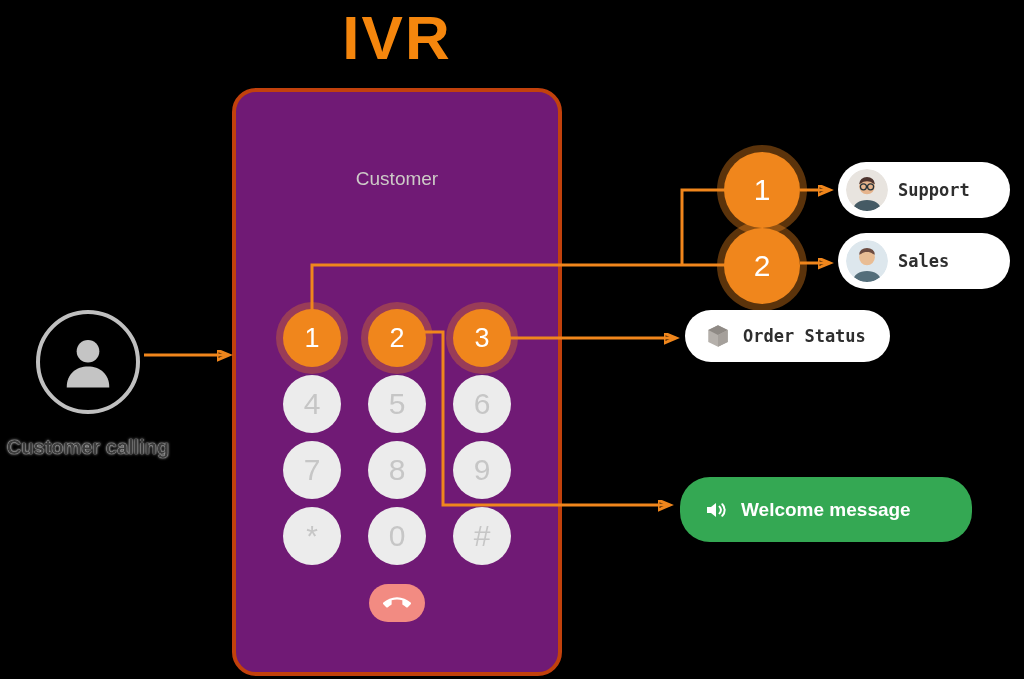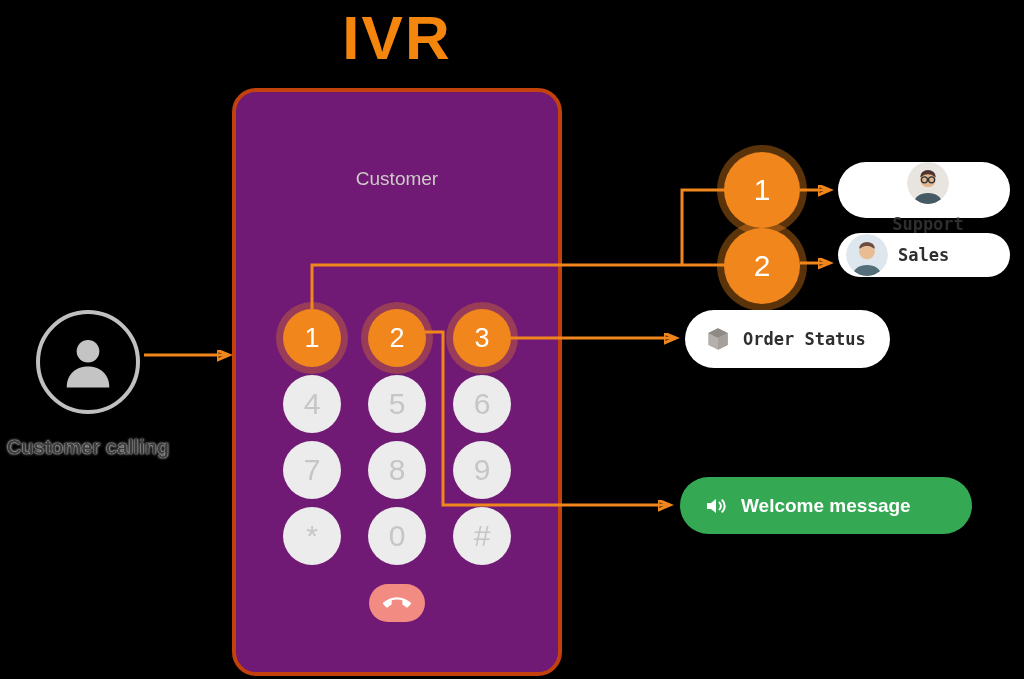--- a/index.html
+++ b/index.html
@@ -62,25 +62,25 @@
     color:#fff;font-size:30px;z-index:3;
   }
   .branch-circle.c1{left:724px;top:152px;}
   .branch-circle.c2{left:724px;top:228px;}
   
   .pill{
     position:absolute;box-sizing:border-box;background:#fff;border-radius:30px;
     display:flex;align-items:center;z-index:3;
     font-family:"DejaVu Sans Mono",monospace;font-weight:700;color:#2E2E2E;
   }
-  .pill.support{left:838px;top:162px;width:172px;height:56px;padding-left:8px;gap:10px;font-size:17px;flex-direction:column;}
-  .pill.sales{left:838px;top:233px;width:172px;height:44px;padding-left:8px;gap:10px;font-size:17px;}
-  .pill.order{left:685px;top:310px;width:205px;height:58px;padding-left:20px;gap:12px;font-size:17px;}
+  .pill.support{left:838px;top:162px;width:172px;height:56px;padding-left:8px;gap:10px;font-size:17px;}
+  .pill.sales{left:838px;top:233px;width:172px;height:56px;padding-left:8px;gap:10px;font-size:17px;}
+  .pill.order{left:685px;top:310px;width:205px;height:52px;padding-left:20px;gap:12px;font-size:17px;}
   .pill.welcome{
-    left:680px;top:477px;width:292px;height:57px;padding-left:24px;gap:13px;
+    left:680px;top:477px;width:292px;height:65px;padding-left:24px;gap:13px;
     background:#34A853;color:#fff;font-family:"Liberation Sans",sans-serif;
     font-size:19px;font-weight:700;
   }
   .avatar{width:42px;height:42px;border-radius:50%;overflow:hidden;flex:0 0 auto;display:flex;}
   .node-icon{display:flex;align-items:center;flex:0 0 auto;}
 </style>
 </head>
 <body>
 
 <div class="stage">

